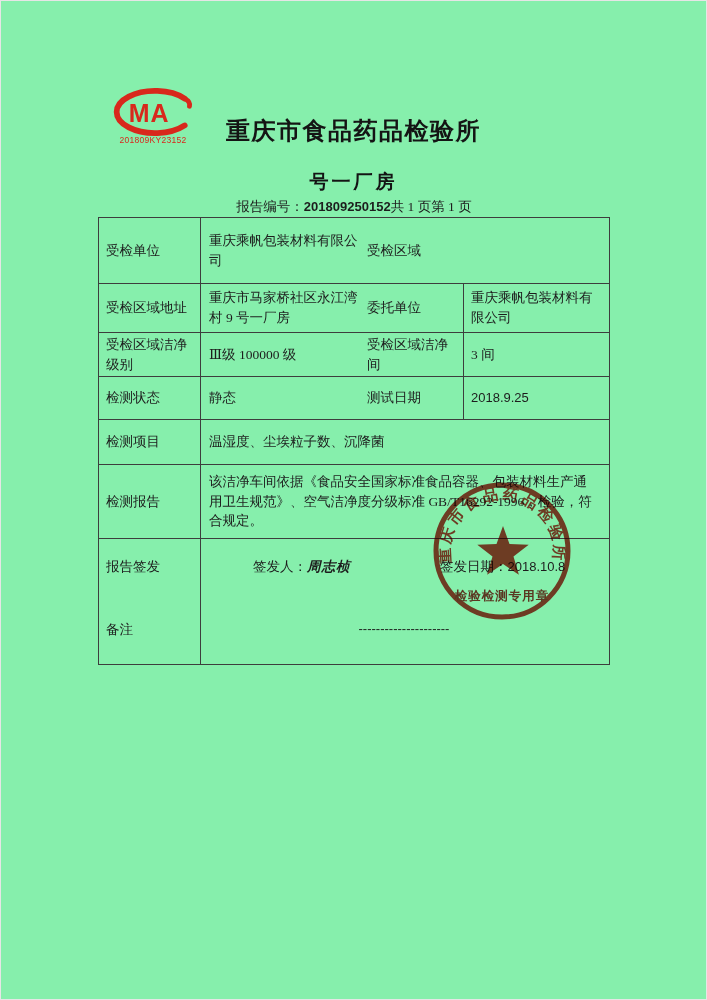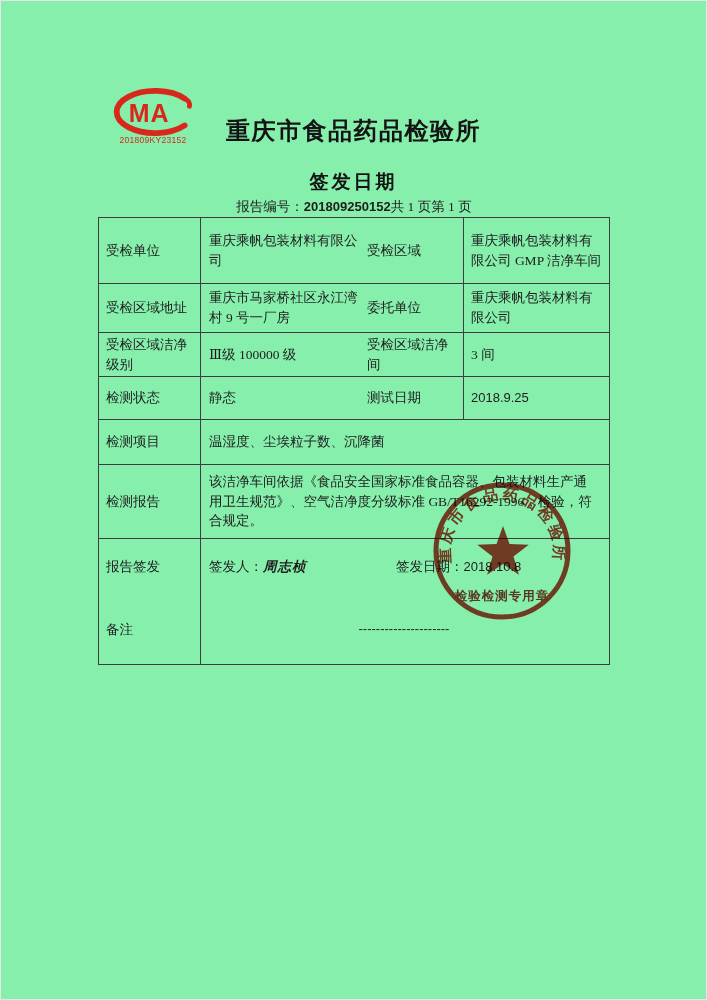--- a/index.html
+++ b/index.html
@@ -32,21 +32,21 @@
   .t-row.no-top{border-top:none;}
   .cell{box-sizing:border-box;display:flex;align-items:center;word-break:break-all;}
   .c-label{width:101px;padding:2px 5px 2px 7px;}
   .c-val1{width:167px;border-left:1px solid #3d3d3d;padding:2px 4px 2px 8px;}
   .c-label2{width:96px;padding:2px 2px 2px 0;}
   .c-val2{flex:1;border-left:1px solid #3d3d3d;padding:2px 4px 2px 7px;}
   .c-merged{flex:1;border-left:1px solid #3d3d3d;padding:3px 10px 3px 8px;}
   .pre{white-space:pre-line;}
   .center{justify-content:center;}
   .num{font-family:"Liberation Sans",sans-serif;font-size:13px;}
-  .signer-wrap{display:flex;width:100%;align-items:center;}
+  .signer-wrap{display:flex;width:100%;align-items:center;margin-left:44px;}
   .signer-part{flex:0 0 187px;}
   .signer-name{font-style:italic;font-weight:700;letter-spacing:1px;}
 
   
   .stamp{position:absolute;left:422px;top:471px;width:160px;height:160px;
          opacity:.9;mix-blend-mode:multiply;pointer-events:none;}
 
   .h65{height:65px}.h49{height:49px}.h44{height:44px}.h43{height:43px}
   .h67{height:67px}.h45{height:45px}.h74{height:74px}.h57{height:57px}.h69{height:69px}
 </style>
@@ -58,36 +58,35 @@
   <div class="logo">
     <svg width="96" height="52" viewBox="0 0 100 54">
       <path d="M 83,13 A 40,22 0 1 0 83,41" fill="none" stroke="#d8281c" stroke-width="6" stroke-linecap="round"></path>
       <path d="M 83,13 Q 89,16 88,21" fill="none" stroke="#d8281c" stroke-width="5" stroke-linecap="round"></path>
       <text x="46" y="37" text-anchor="middle" font-family="Liberation Sans, sans-serif" font-size="26" font-weight="bold" fill="#d8281c" letter-spacing="1">MA</text>
     </svg>
     <div class="logo-cert">201809KY23152</div>
   </div>
 
   <div class="org-title">重庆市食品药品检验所</div>
-  <div class="doc-title">签发日期</div>
+  <div class="doc-title">号一厂房</div>
 
   <div class="meta-row">
     <span>
       <span>报告编号：</span><span class="report-no">201809250152</span>
     </span>
     <span>共 1 页第 1 页</span>
   </div>
 
   <div class="doc-table">
 
     <div class="t-row first h65">
       <div class="cell c-label">受检单位</div>
       <div class="cell c-val1">重庆乘帆包装材料有限公司</div>
       <div class="cell c-label2">受检区域</div>
-      <div class="cell c-val2">重庆乘帆包装材料有限公司 GMP 洁净车间</div>
     </div>
 
     <div class="t-row h49">
       <div class="cell c-label">受检区域地址</div>
       <div class="cell c-val1">重庆市马家桥社区永江湾村 9 号一厂房</div>
       <div class="cell c-label2">委托单位</div>
       <div class="cell c-val2">重庆乘帆包装材料有限公司</div>
     </div>
 
     <div class="t-row h44">

